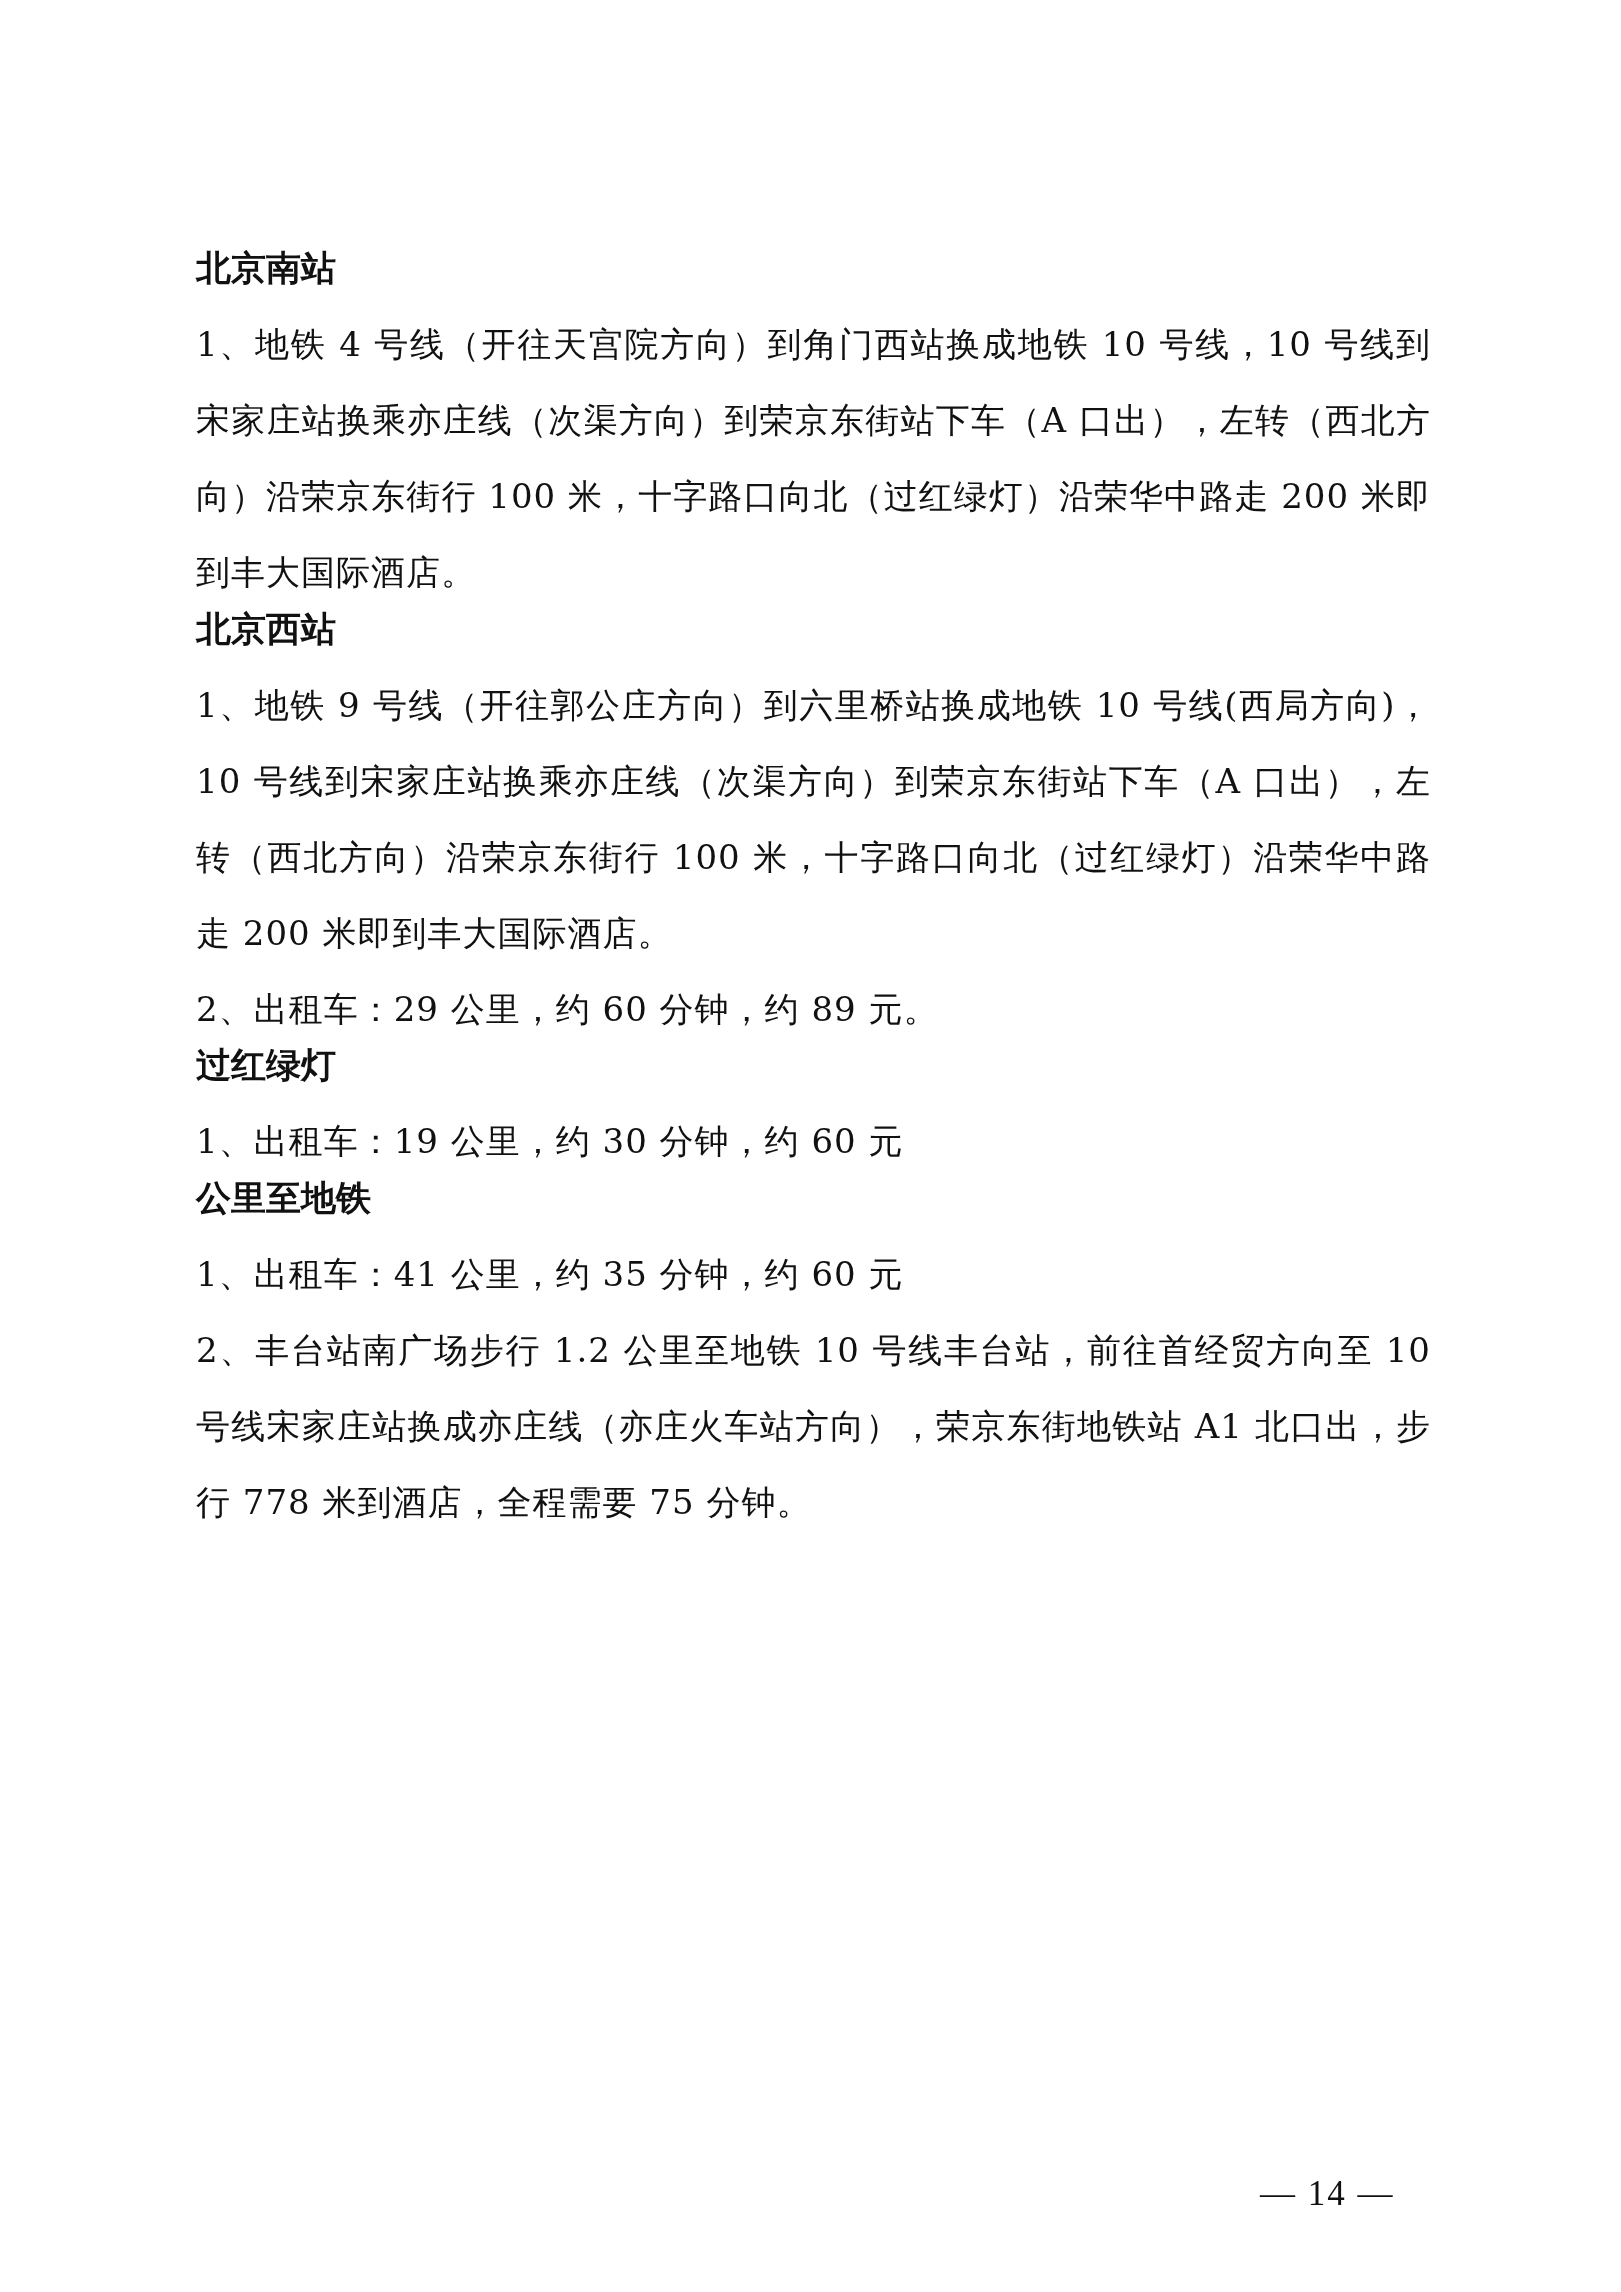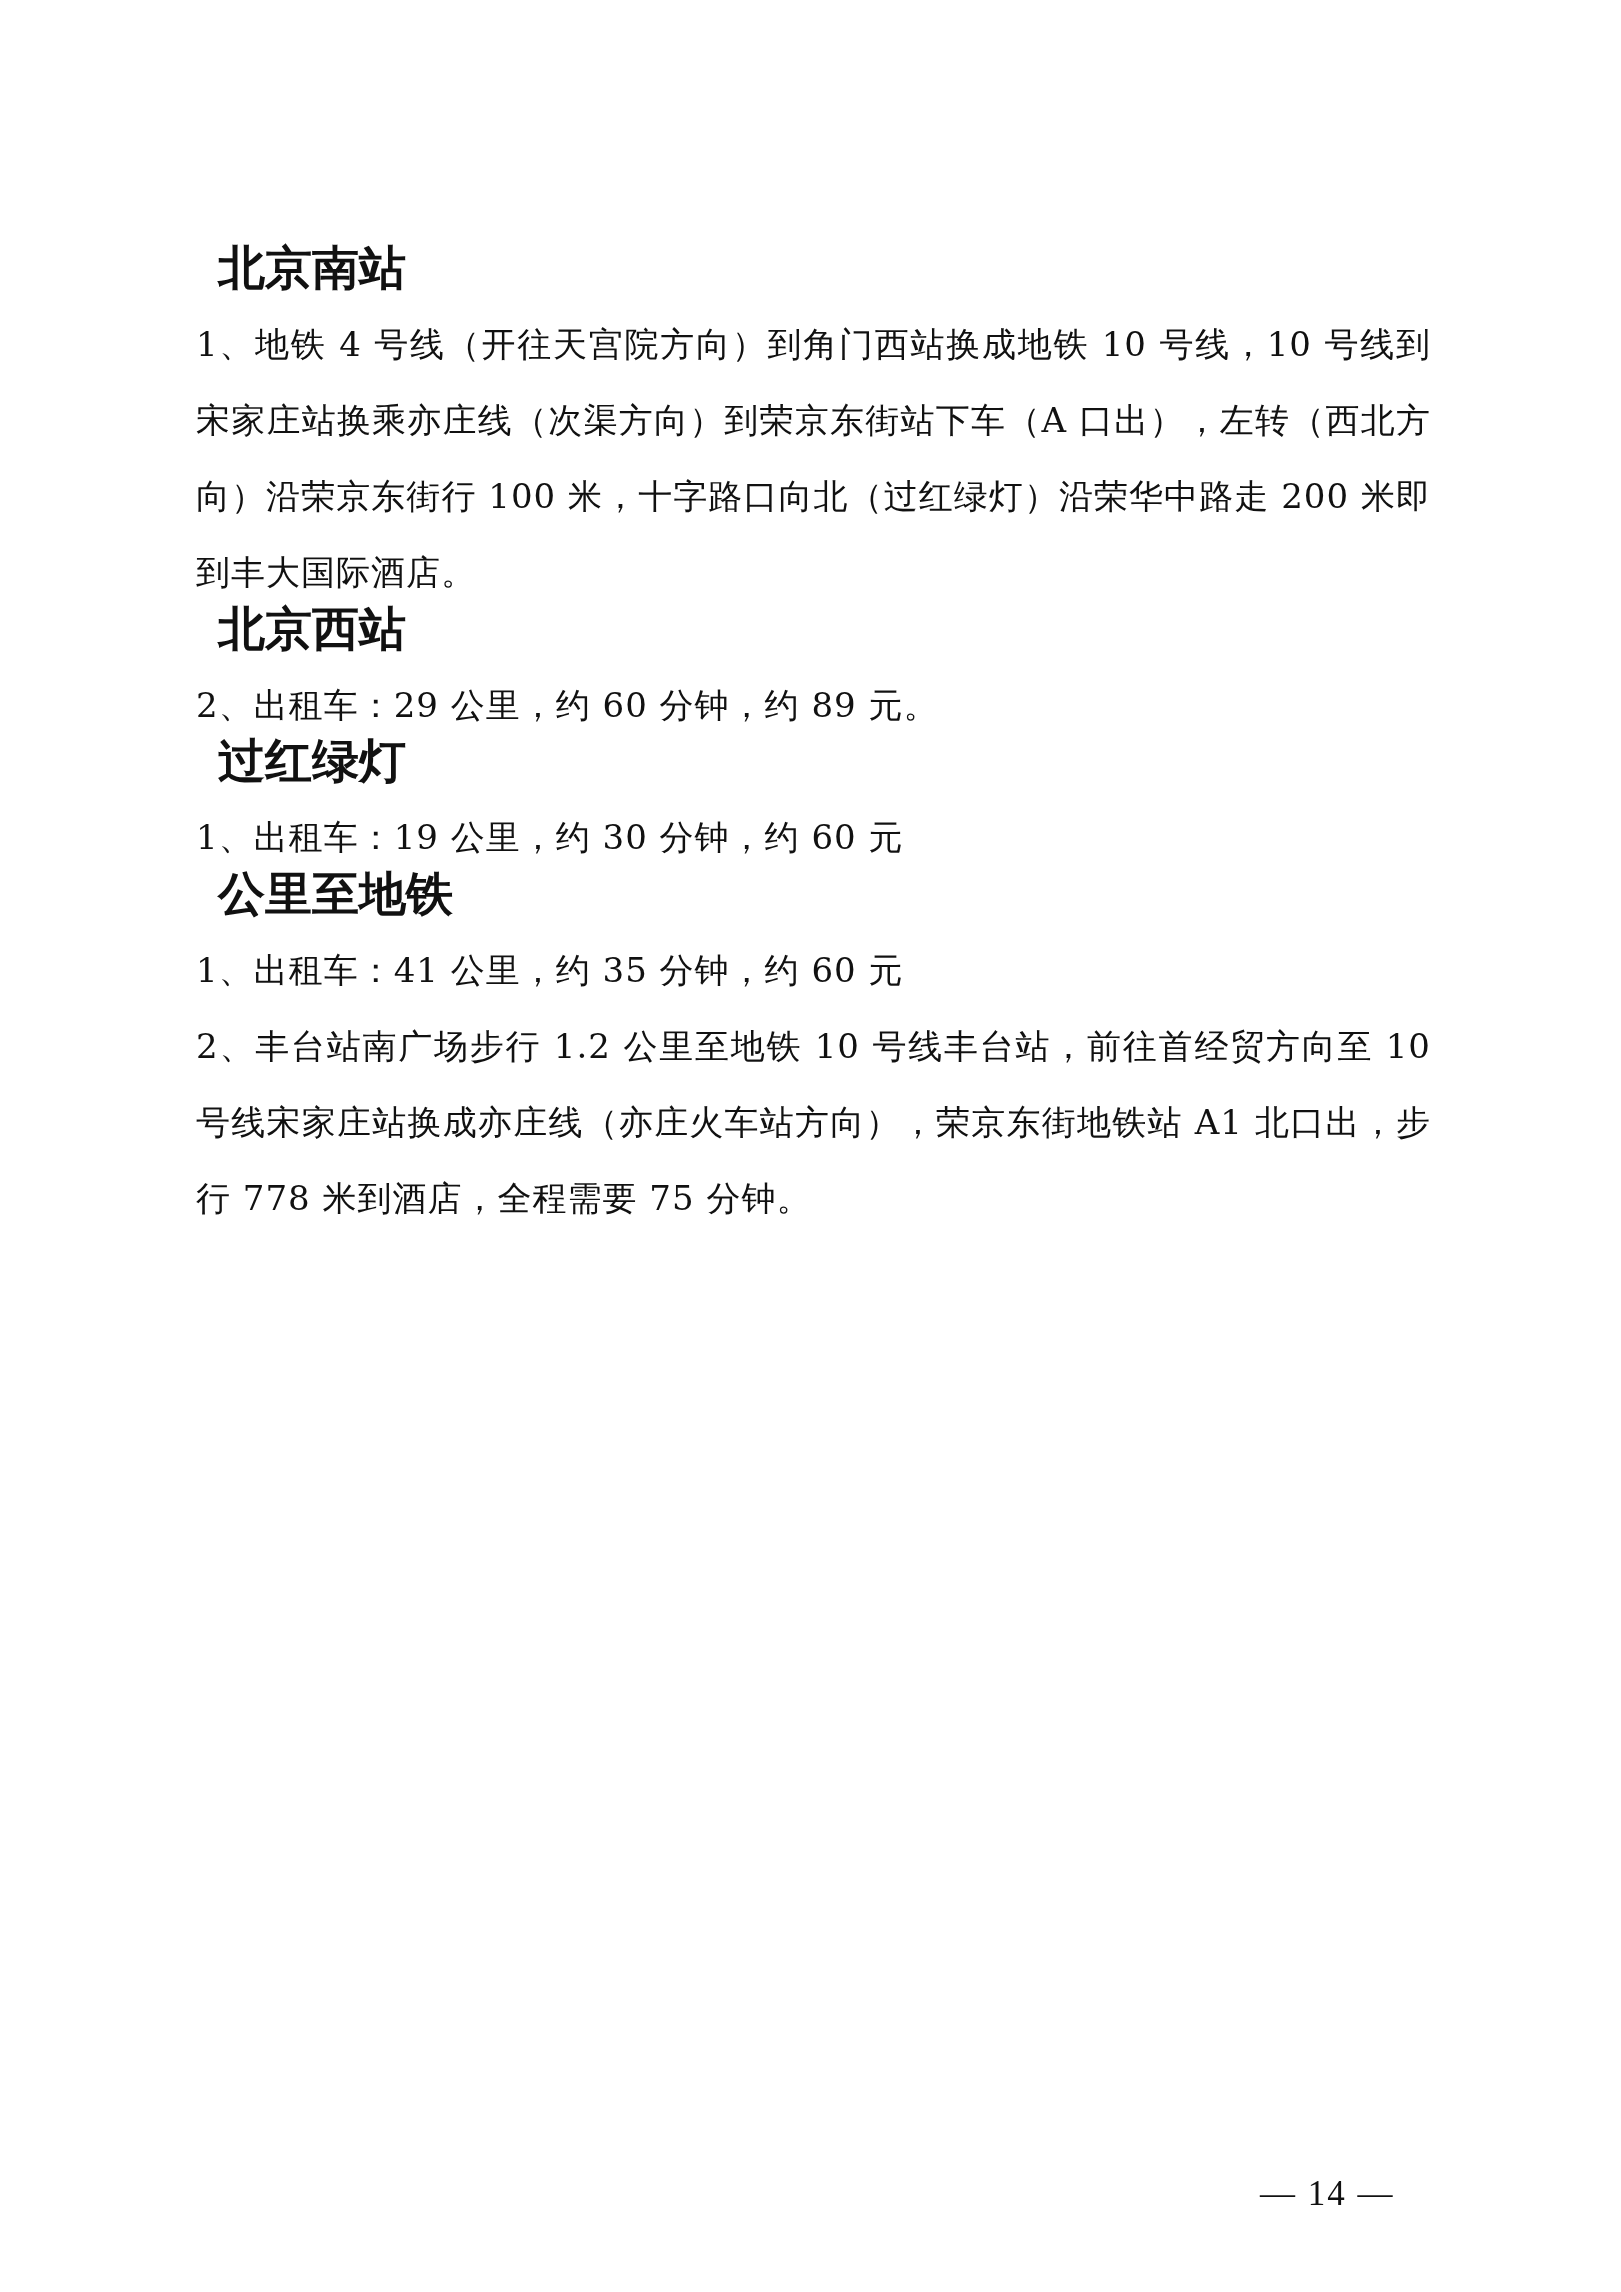--- a/index.html
+++ b/index.html
@@ -4,43 +4,43 @@
 <style>
   html, body { margin: 0; padding: 0; background: #ffffff; }
   body { width: 1621px; height: 2293px; position: relative; overflow: hidden; }
   .page {
     position: absolute; left: 196px; top: 250px; width: 1235px;
     font-family: "DejaVu Serif", "Liberation Serif", serif;
     color: #111111; font-size: 34px;
   }
   .heading {
     font-family: "DejaVu Sans", "Liberation Sans", sans-serif;
-    font-weight: bold; font-size: 47px; height: 76px; line-height: 76px;
+    font-weight: bold; font-size: 35px; height: 76px; line-height: 76px;
     margin-top: -19.6px;
-    margin-left: 22px;
   }
   .para { line-height: 76px; text-align: justify; text-align-last: left; letter-spacing: 1px; }
   .section { margin-bottom: 0; }
   .pagenum {
     position: absolute; left: 1260px; top: 2154px; font-size: 35px;
     font-family: "Liberation Serif", "DejaVu Serif", serif; color: #111;
     letter-spacing: 2px;
     margin-top: 20px;
   }
 </style>
 </head>
 <body>
 
 <div class="page">
   <div class="section">
     <div class="heading">北京南站</div>
     <div class="para">1、地铁 4 号线（开往天宫院方向）到角门西站换成地铁 10 号线，10 号线到宋家庄站换乘亦庄线（次渠方向）到荣京东街站下车（A 口出），左转（西北方向）沿荣京东街行 100 米，十字路口向北（过红绿灯）沿荣华中路走 200 米即到丰大国际酒店。</div>
   </div>
   <div class="section">
     <div class="heading">北京西站</div>
+    <div class="para">1、地铁 9 号线（开往郭公庄方向）到六里桥站换成地铁 10 号线(西局方向)，10 号线到宋家庄站换乘亦庄线（次渠方向）到荣京东街站下车（A 口出），左转（西北方向）沿荣京东街行 100 米，十字路口向北（过红绿灯）沿荣华中路走 200 米即到丰大国际酒店。</div>
     <div class="para">2、出租车：29 公里，约 60 分钟，约 89 元。</div>
   </div>
   <div class="section">
     <div class="heading">过红绿灯</div>
     <div class="para">1、出租车：19 公里，约 30 分钟，约 60 元</div>
   </div>
   <div class="section">
     <div class="heading">公里至地铁</div>
     <div class="para">1、出租车：41 公里，约 35 分钟，约 60 元</div>
     <div class="para">2、丰台站南广场步行 1.2 公里至地铁 10 号线丰台站，前往首经贸方向至 10 号线宋家庄站换成亦庄线（亦庄火车站方向），荣京东街地铁站 A1 北口出，步行 778 米到酒店，全程需要 75 分钟。</div>

